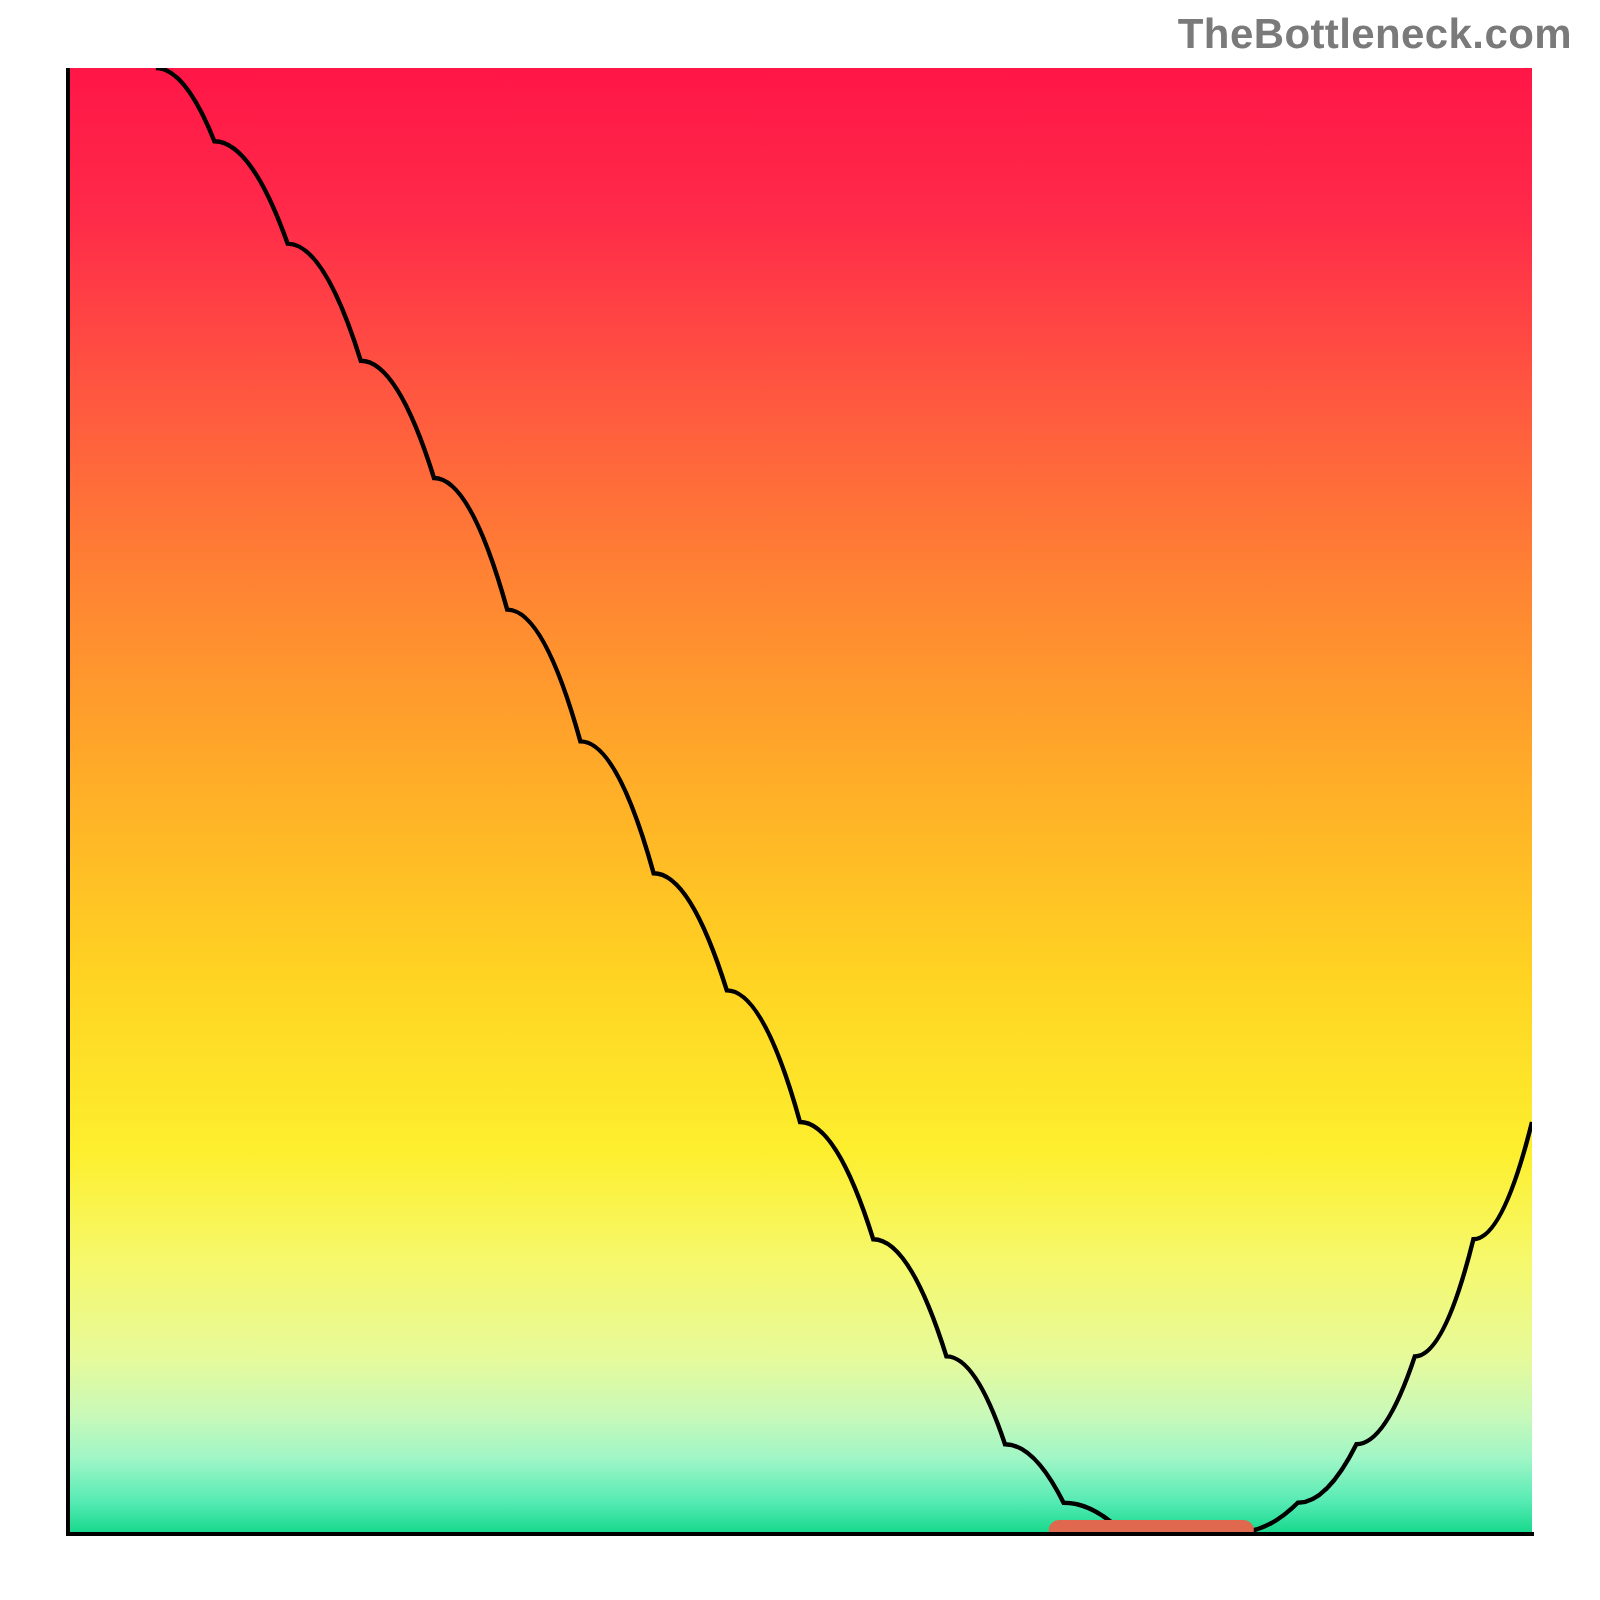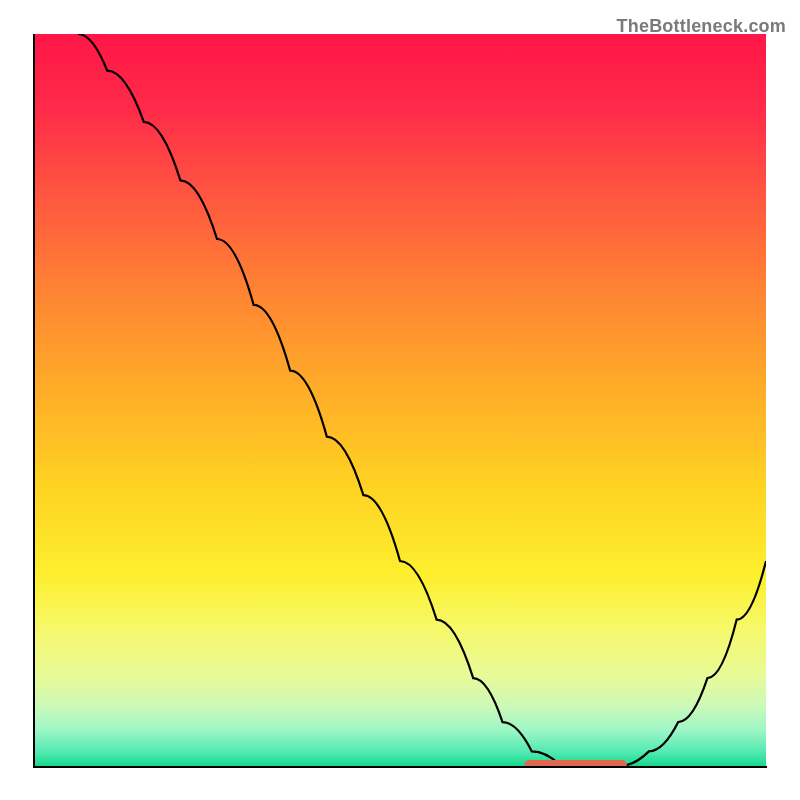--- a/index.html
+++ b/index.html
@@ -6,23 +6,23 @@
   body {
     width: 800px;
     height: 800px;
     background: #ffffff;
     font-family: Arial, Helvetica, sans-serif;
     position: relative;
     overflow: hidden;
   }
   .watermark {
     position: absolute;
-    top: 16px;
+    top: 6px;
     right: 14px;
-    font-size: 18px;
+    font-size: 21px;
     font-weight: 600;
     color: #7a7a7a;
     letter-spacing: 0.2px;
     z-index: 10;
   }
   .plot-area {
     position: absolute;
     left: 34px;
     top: 34px;
     width: 732px;

